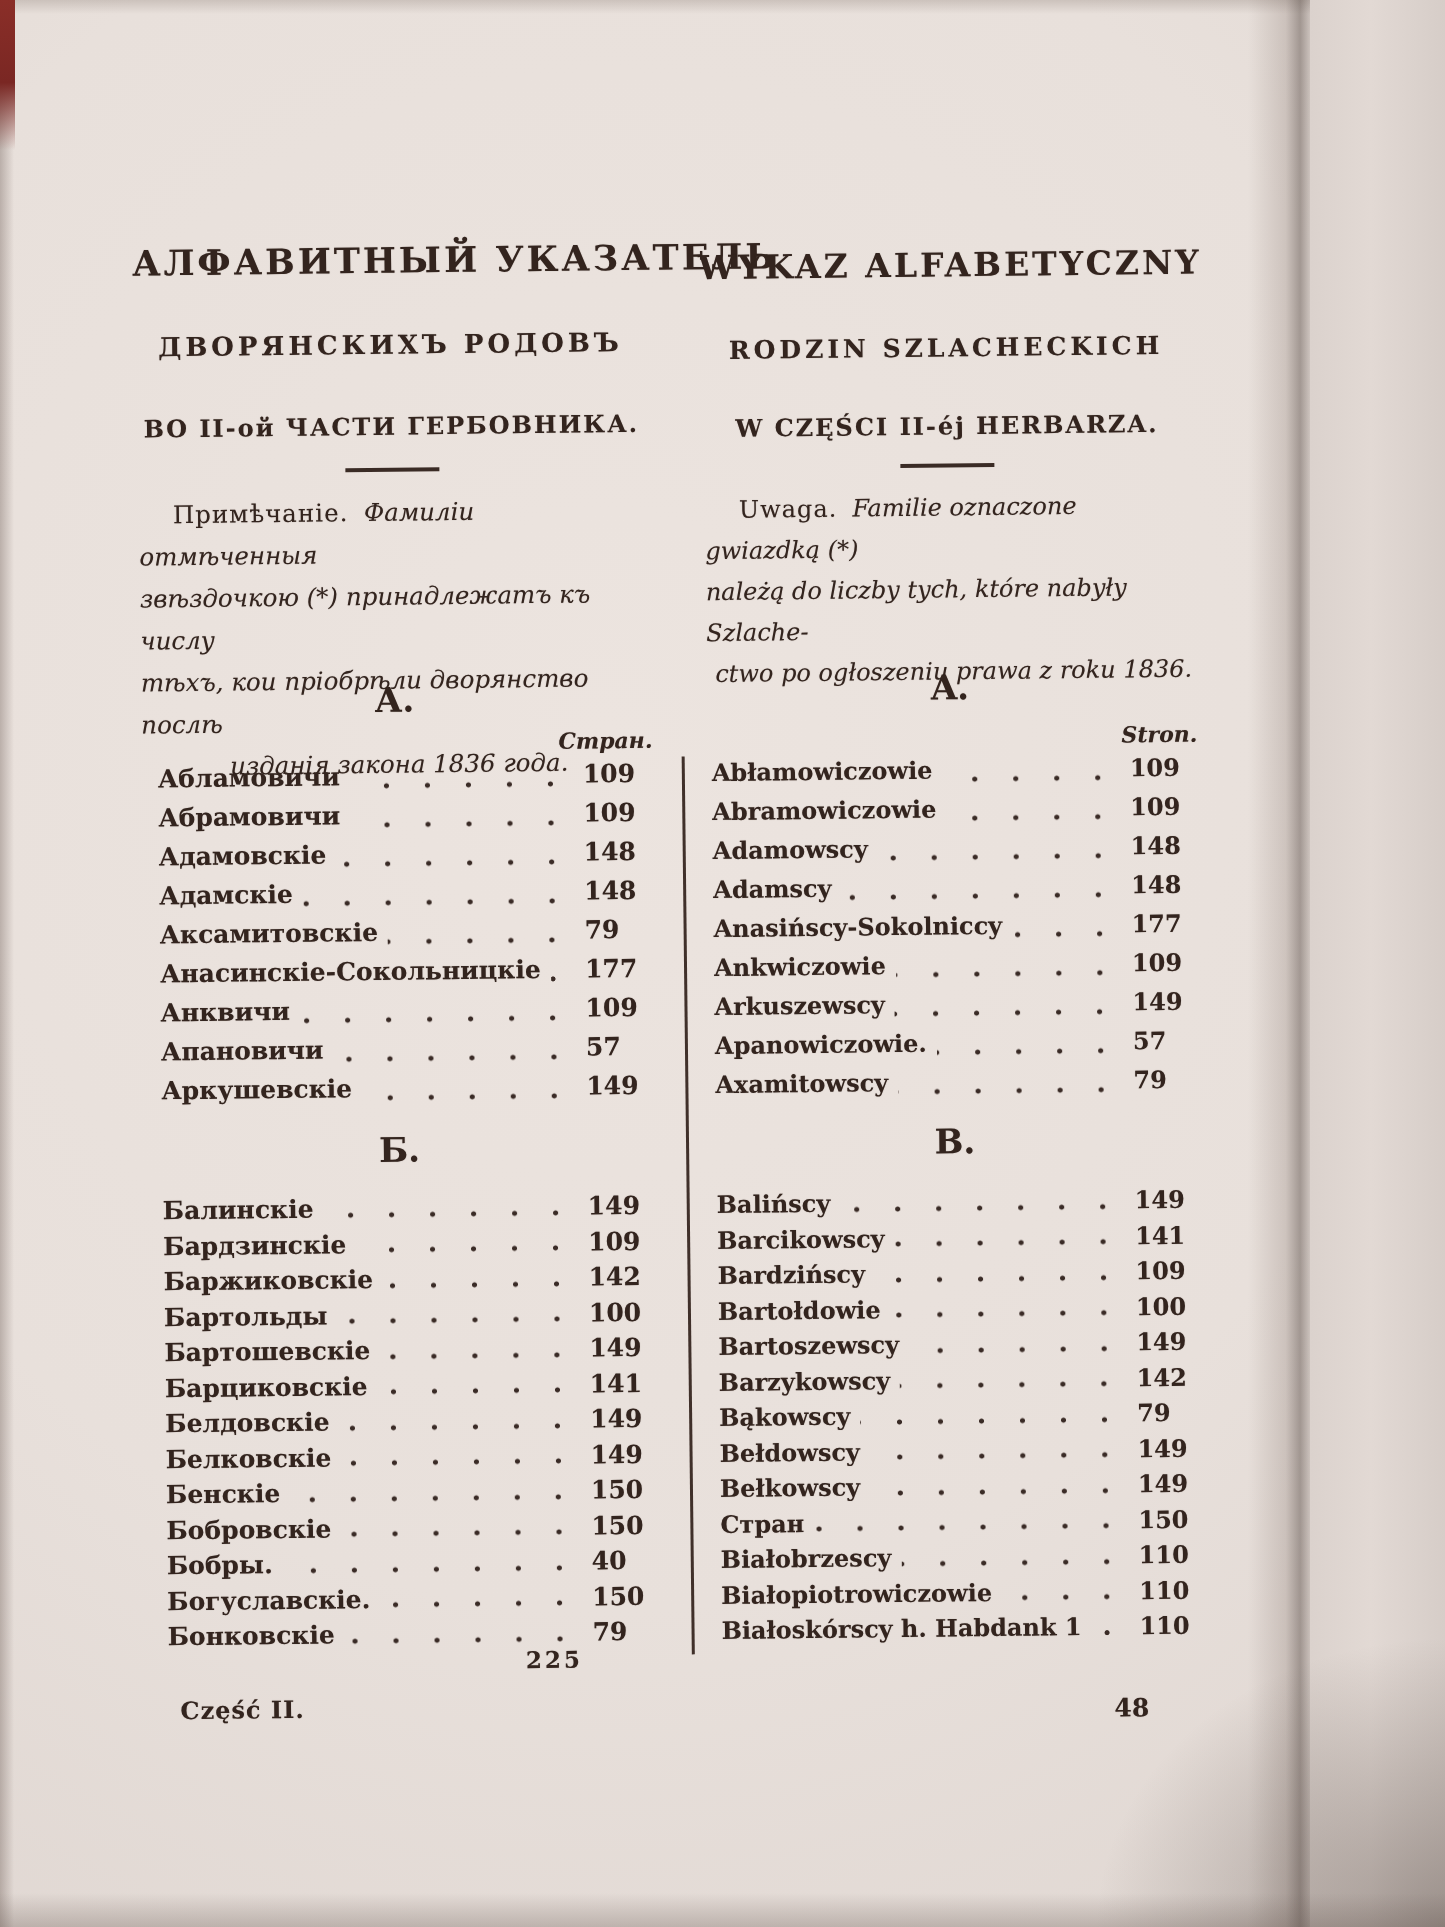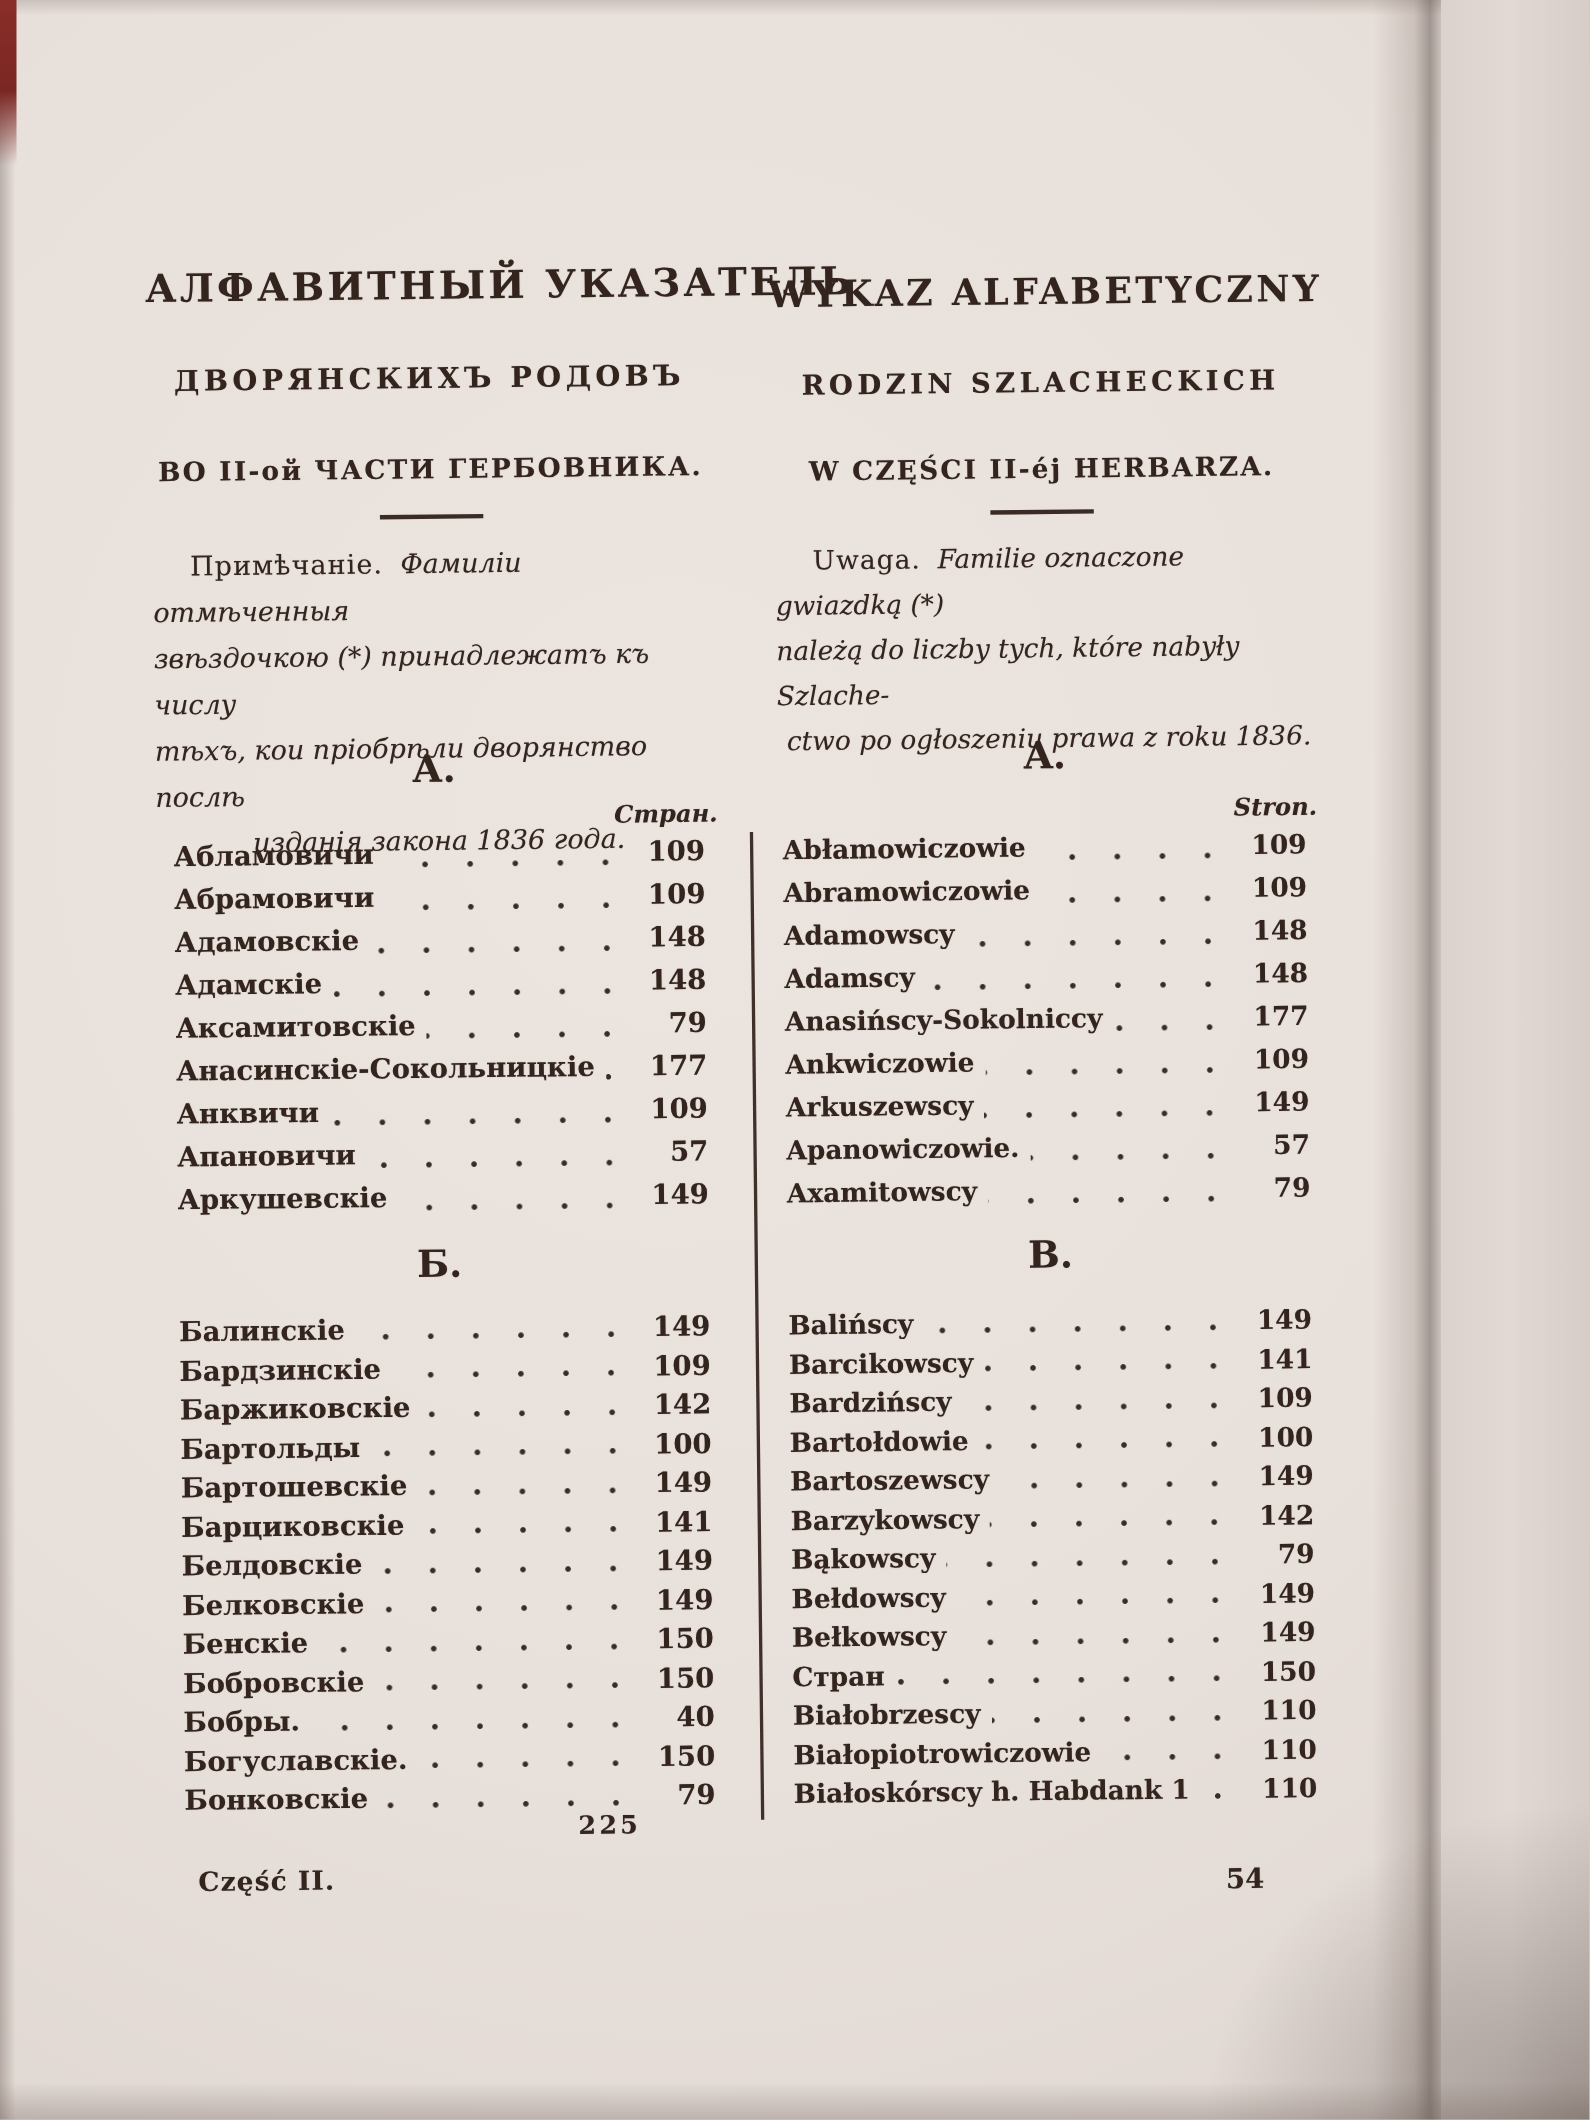--- a/index.html
+++ b/index.html
@@ -56,21 +56,21 @@
   .entry-list { }
   .entry-row { display:flex; align-items:baseline; height:39px; font-weight:bold; font-size:25px; white-space:nowrap; }
   .rows-tight .entry-row { height:35.5px; }
   .col-right .entry-row { font-size:24px; }
   .col-left  .entry-row { padding:0 12px 0 20px; }
   .col-right .entry-row { padding:0 10px 0 8px; }
   .entry-name { flex:0 0 auto; }
   .leader { flex:1 1 auto; align-self:flex-end; height:12px; margin:0 12px 9px 10px;
             background-image:radial-gradient(circle, #3a2b26 2.1px, rgba(58,43,38,0) 2.9px);
             background-size:41px 12px; background-repeat:repeat-x; background-position:right center; }
-  .entry-page { flex:0 0 58px; text-align:right; }
+  .entry-page { flex:0 0 58px; }
 
   .divider { position:absolute; left:684px; top:756px; width:3px; height:898px; background:#40302a; }
 
   .footer-item { position:absolute; font-weight:bold; white-space:nowrap; }
   .footer-part { left:172px; top:1690px; font-size:24px; letter-spacing:1px; }
   .footer-center { left:518px; top:1644px; font-size:23px; letter-spacing:3px; }
   .footer-right { left:1106px; top:1698px; font-size:25px; }
 </style>
 </head>
 <body>
@@ -396,15 +396,15 @@
             <span class="leader"></span>
             <span class="entry-page">110</span>
           </div>
         </div>
     </div>
 
     <div class="divider"></div>
 
     <div class="footer-item footer-part">Część II.</div>
     <div class="footer-item footer-center">225</div>
-    <div class="footer-item footer-right">54</div>
+    <div class="footer-item footer-right">48</div>
   </div>
 </div>
 
 </body></html>

